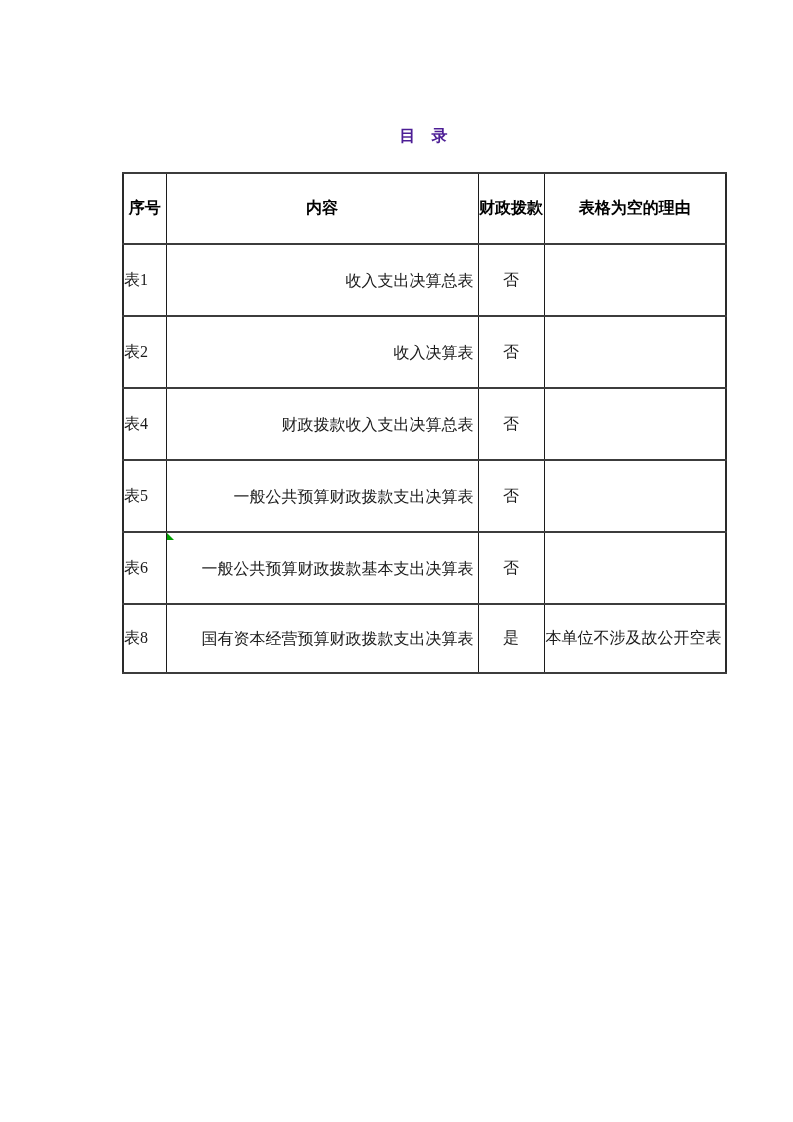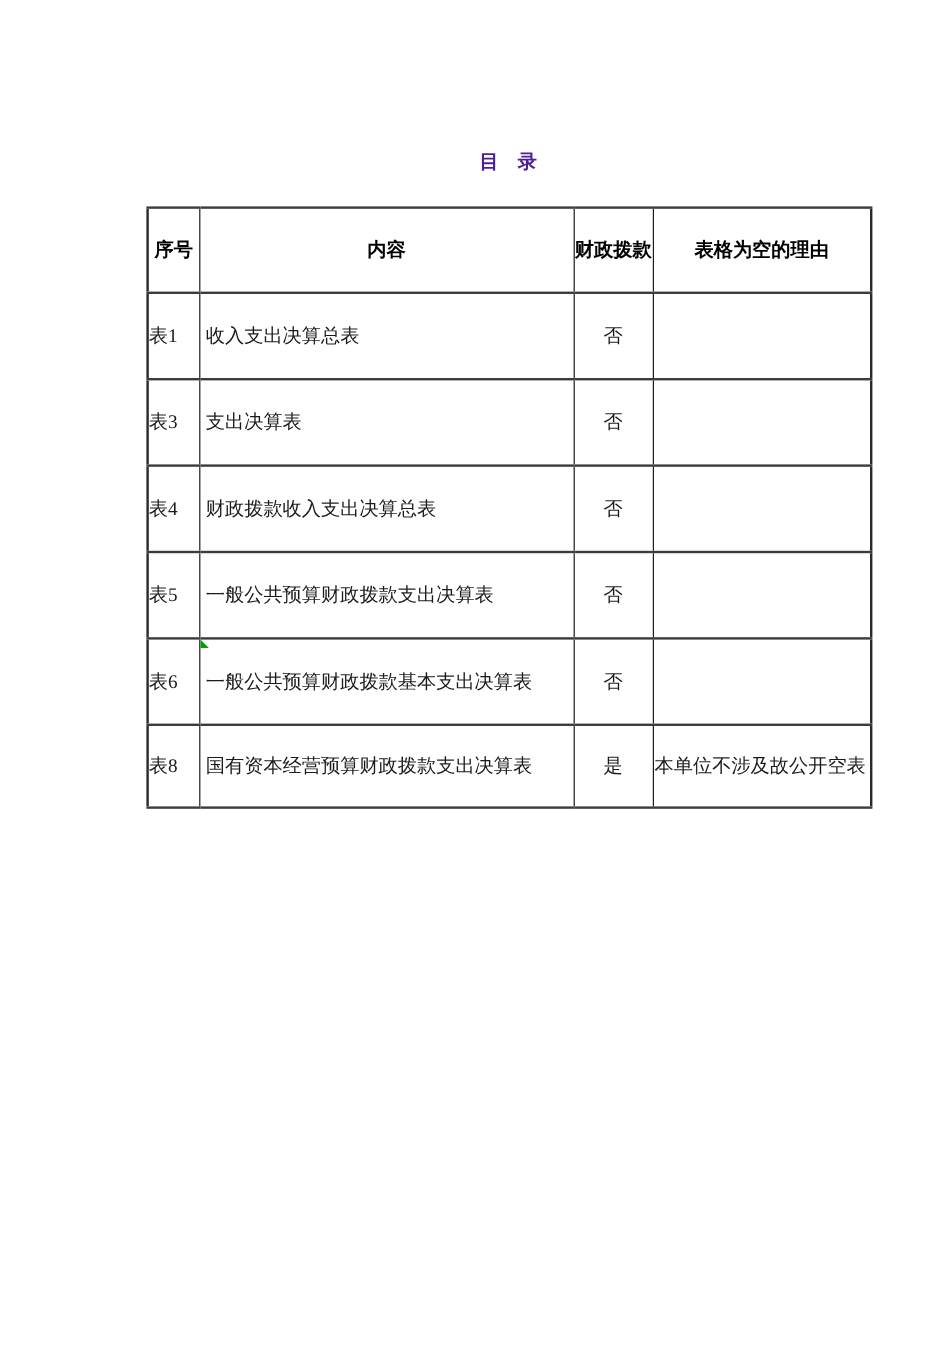--- a/index.html
+++ b/index.html
@@ -54,21 +54,21 @@
     text-align: center;
     padding: 0;
     color: #000000;
   }
   .c-no {
     text-align: left;
     padding: 0;
   }
   .c-content {
     position: relative;
-    text-align: left;
+    text-align: right;
     padding: 2px 4px 2px 5px;
     line-height: 23px;
   }
   .c-empty {
     text-align: center;
     padding: 0;
   }
   .c-reason {
     text-align: left;
     padding: 0 1px;
@@ -110,30 +110,30 @@
   <tr class="toc-row">
     <td class="c-no">表1</td>
     <td class="c-content">
       
       <span>收入支出决算总表</span>
     </td>
     <td class="c-empty">否</td>
     <td class="c-reason"></td>
   </tr>
 
-
   <tr class="toc-row">
-    <td class="c-no">表3</td>
+    <td class="c-no">表2</td>
     <td class="c-content">
       
-      <span>支出决算表</span>
+      <span>收入决算表</span>
     </td>
     <td class="c-empty">否</td>
     <td class="c-reason"></td>
   </tr>
+
 
   <tr class="toc-row">
     <td class="c-no">表4</td>
     <td class="c-content">
       
       <span>财政拨款收入支出决算总表</span>
     </td>
     <td class="c-empty">否</td>
     <td class="c-reason"></td>
   </tr>

